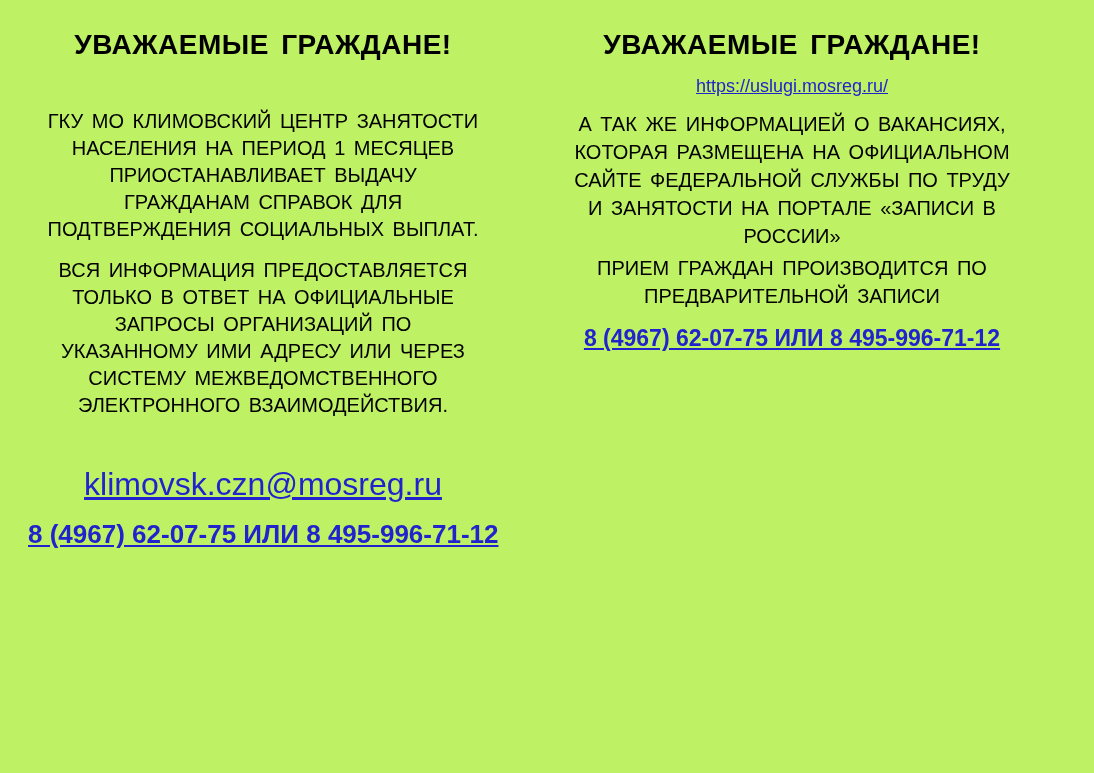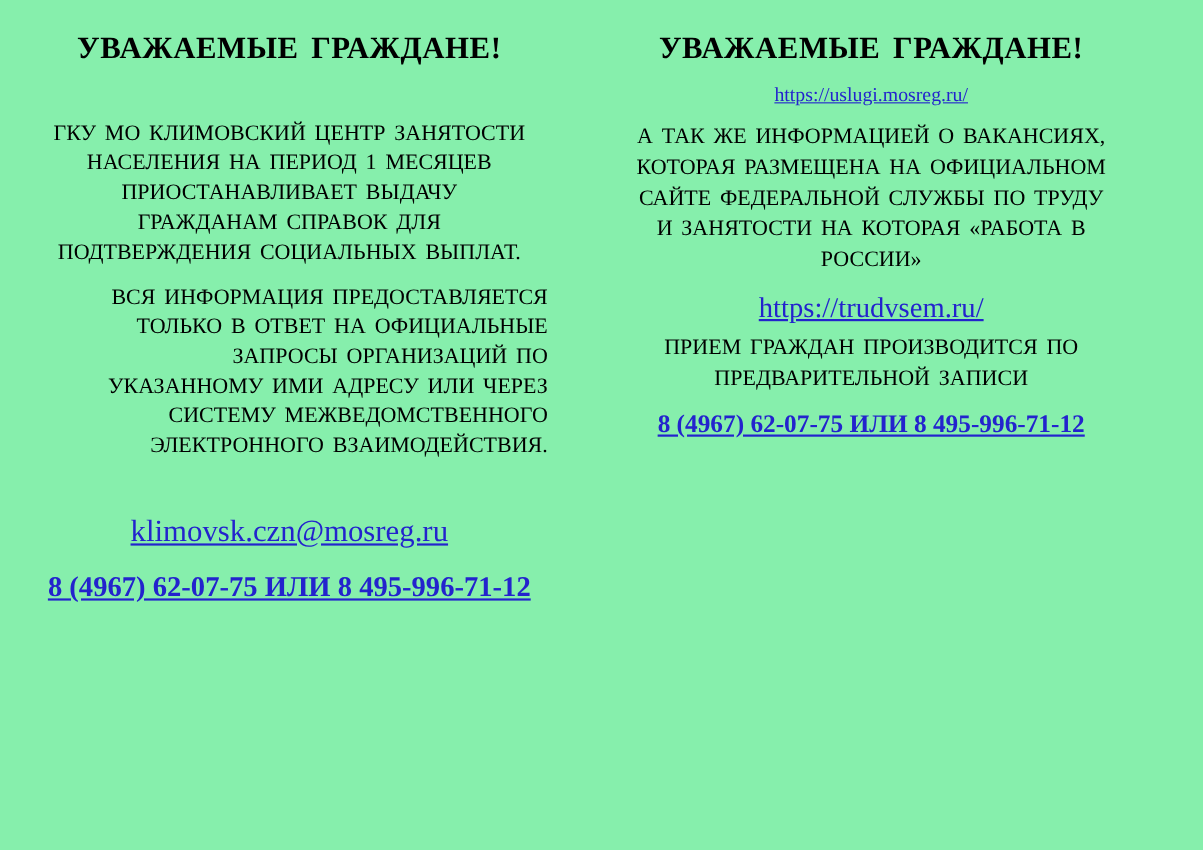--- a/index.html
+++ b/index.html
@@ -4,23 +4,23 @@
 <style>
   html, body {
     margin: 0;
     padding: 0;
     background: #ffffff;
   }
   .page {
     position: relative;
     width: 1094px;
     height: 773px;
-    background: #86efac;
+    background: #bef264;
     overflow: hidden;
-    font-family: Liberation Serif, serif;
+    font-family: Liberation Sans, sans-serif;
     color: #000000;
   }
   .column {
     position: absolute;
     top: 0;
     width: 470px;
     text-align: center;
   }
   .col-left  { left: 28px;  }
   .col-right { left: 557px; }
@@ -38,32 +38,32 @@
     margin: 0;
     font-size: 20px;
     line-height: 27px;
     word-spacing: 3px;
     white-space: pre-line;
   }
   .col-right .body { line-height: 28px; }
 
   .p-first  { margin-top: 44px; }
   .col-right .p-first { margin-top: 46px; }
-  .p-next   { margin-top: 14px; text-align: right; }
+  .p-next   { margin-top: 14px; }
 
   .link {
     display: block;
     color: var(--link-color, #2323cd);
     text-decoration: underline;
     white-space: nowrap;
     cursor: pointer;
   }
   .link-email {
     margin-top: 44px;
-    font-size: 28px;
+    font-size: 32px;
     line-height: 42px;
     font-weight: normal;
   }
   .link-phone-left {
     margin-top: 12px;
     font-size: 26px;
     line-height: 34px;
     font-weight: bold;
   }
   .link-url-1 {
@@ -108,21 +108,20 @@
     <a class="link link-email">klimovsk.czn@mosreg.ru</a>
     <a class="link link-phone-left">8 (4967) 62-07-75 ИЛИ 8 495-996-71-12</a>
   </div>
 
   <div class="column col-right">
     <div class="title">УВАЖАЕМЫЕ ГРАЖДАНЕ!</div>
     <a class="link link-url-1">https://uslugi.mosreg.ru/</a>
     <p class="body p-after-link">А ТАК ЖЕ ИНФОРМАЦИЕЙ О ВАКАНСИЯХ,
 КОТОРАЯ РАЗМЕЩЕНА НА ОФИЦИАЛЬНОМ
 САЙТЕ ФЕДЕРАЛЬНОЙ СЛУЖБЫ ПО ТРУДУ
-И ЗАНЯТОСТИ НА КОТОРАЯ «РАБОТА В
+И ЗАНЯТОСТИ НА ПОРТАЛЕ «ЗАПИСИ В
 РОССИИ»</p>
-    <a class="link link-url-2">https://trudvsem.ru/</a>
     <p class="body p-reception">ПРИЕМ ГРАЖДАН ПРОИЗВОДИТСЯ ПО
 ПРЕДВАРИТЕЛЬНОЙ ЗАПИСИ</p>
     <a class="link link-phone-right">8 (4967) 62-07-75 ИЛИ 8 495-996-71-12</a>
   </div>
 
 </div>
 
 </body></html>

